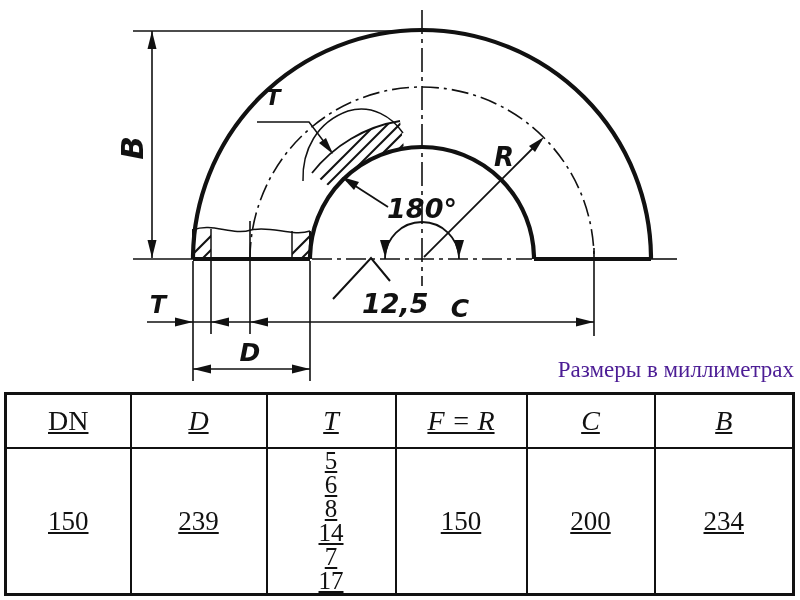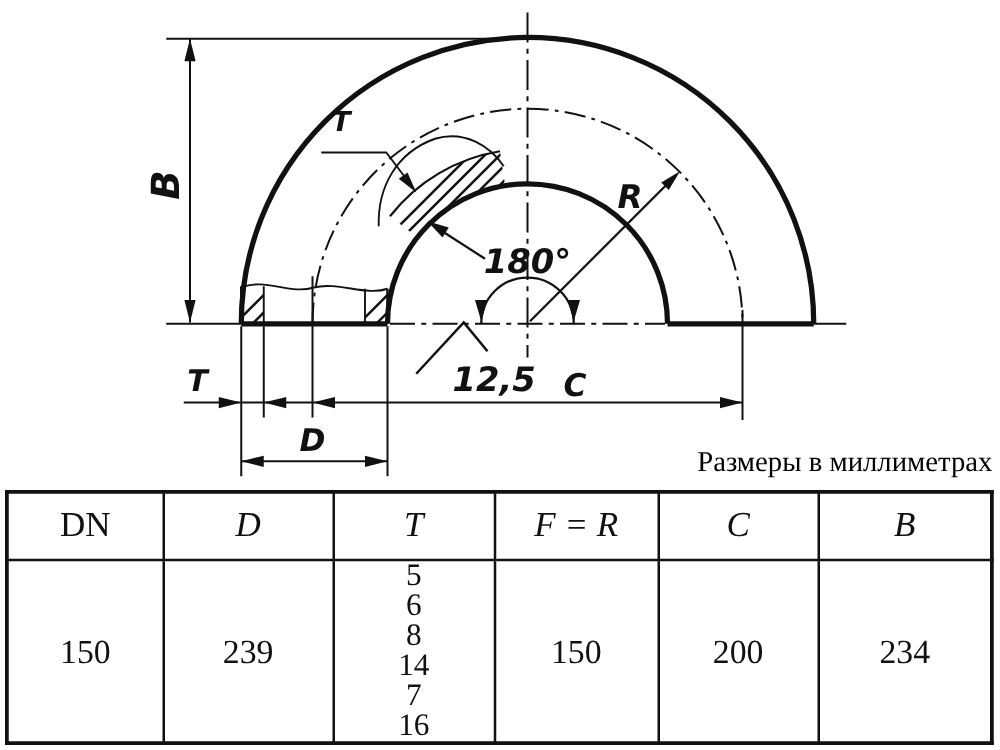--- a/index.html
+++ b/index.html
@@ -1,23 +1,23 @@
 <!DOCTYPE html>
 <html><head>
 <meta charset="utf-8">
 <style>
   html,body{margin:0;padding:0;background:#ffffff;}
   #canvas{position:relative;width:800px;height:600px;background:#ffffff;overflow:hidden;
           font-family:"Liberation Serif", serif;color:#111;}
   #drawing{position:absolute;left:0;top:0;}
   .dim-label{font-family:"DejaVu Sans", sans-serif;font-style:italic;font-weight:bold;fill:#111;}
   #note{position:absolute;top:357px;right:6px;font-family:"Liberation Serif",serif;
-        font-size:23px;color:#000000;}
+        font-size:23px;color:#4c1d95;}
   #spec-table{position:absolute;left:4px;top:392px;width:788px;height:200px;
-              border-collapse:collapse;table-layout:fixed;}
+              border-collapse:collapse;table-layout:fixed;text-decoration:underline;}
   #spec-table td{border:2px solid #111;text-align:center;vertical-align:middle;
                  padding:0;color:#111;}
   #spec-table{border:3px solid #111;}
   #spec-table tr.hdr td{height:52px;font-size:28px;}
   #spec-table tr.body td{font-size:27px;}
   .it{font-style:italic;}
   .t-stack div{font-size:25px;line-height:24px;}
 </style>
 </head>
 <body>
@@ -148,21 +148,21 @@
     </tr>
     <tr class="body">
       <td>150</td>
       <td>239</td>
       <td class="t-stack">
         <div>5</div>
         <div>6</div>
         <div>8</div>
         <div>14</div>
         <div>7</div>
-        <div>16</div>
+        <div>17</div>
       </td>
       <td>150</td>
       <td>200</td>
       <td>234</td>
     </tr>
   </tbody>
     </table>
 
 </div>
 

